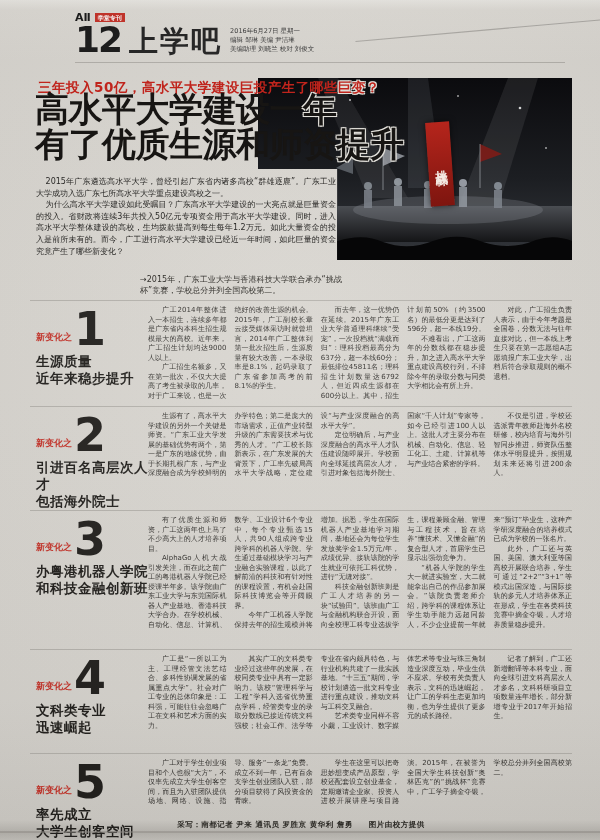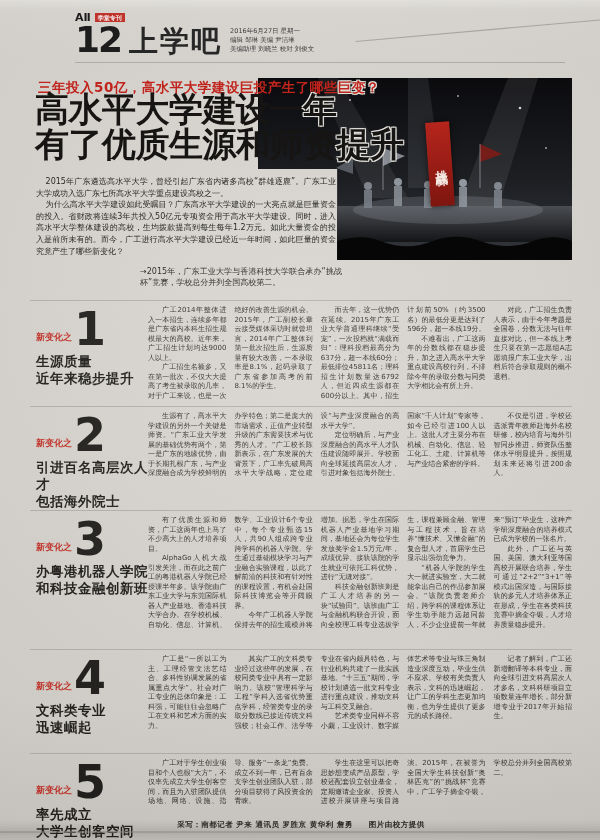--- a/index.html
+++ b/index.html
@@ -37,21 +37,21 @@
   .photo svg{display:block;}
   .banner{position:absolute;left:170px;top:44px;width:24px;height:84px;background:linear-gradient(180deg,#b5251c,#7e150f);
     color:#f4e9e2;writing-mode:vertical-rl;text-orientation:upright;font-size:12px;font-weight:700;
     display:flex;align-items:center;justify-content:center;transform:rotate(-4deg);letter-spacing:2px;
     box-shadow:0 0 6px rgba(0,0,0,.6);}
 
   
   .intro{position:absolute;left:36px;top:176px;width:300px;z-index:3;
     font-size:8px;line-height:11.6px;text-align:justify;color:#2a2927;}
   .intro p{margin:0;text-indent:1.2em;}
-  .caption{position:absolute;left:140px;top:266px;width:202px;z-index:3;
+  .caption{position:absolute;left:140px;top:274px;width:202px;z-index:3;
     font-size:8px;line-height:11px;color:#35332f;text-align:justify;}
 
   
   .bodywrap{position:absolute;left:30px;top:300px;width:542px;}
   .section{display:flex;border-top:1px solid #b3b0aa;padding-top:5px;}
   .section:first-child{border-top:1px solid #b3b0aa;}
   .label{width:118px;flex:0 0 118px;padding-left:6px;}
   .tagrow{display:flex;align-items:flex-end;gap:2px;margin-top:4px;}
   .tag{color:#c32a20;font-size:9px;font-weight:700;padding-bottom:4px;white-space:nowrap;}
   .bignum{font-size:46px;font-weight:900;line-height:38px;color:#1b1916;letter-spacing:-2px;}

